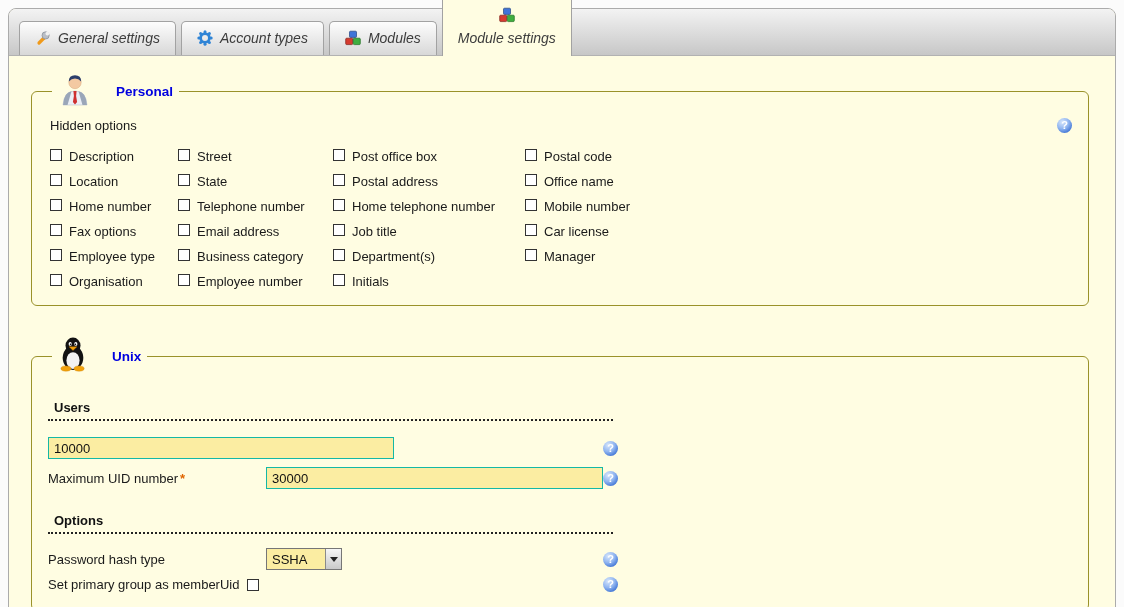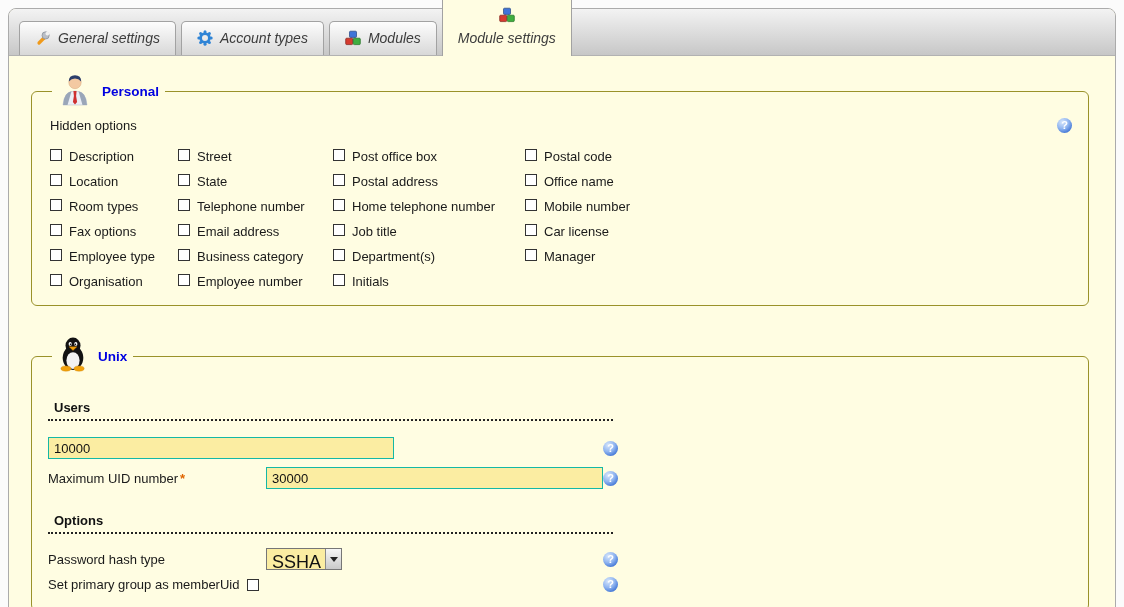--- a/index.html
+++ b/index.html
@@ -46,21 +46,21 @@
   .tab-icon { width:16px; height:16px; flex:none; display:inline-block; }
   
   .content { padding:16px 26px 0 22px; }
   fieldset {
     border:1px solid #9a922a; border-radius:6px;
     margin:0 0 30px 0;
     padding:4px 16px 16px 16px;
   }
   fieldset.unix-fs { padding-bottom:18px; min-height:250px; }
   legend {
-    display:flex; align-items:center; gap:10px;
+    display:flex; align-items:center; gap:24px;
     padding:0 6px; margin-left:4px;
   }
   .section-title { color:#0000E0; font-weight:bold; font-size:13.5px; }
   .section-icon { display:inline-block; }
   
   .hidden-options-row {
     display:flex; align-items:center; gap:8px;
     margin:4px 0 16px 2px;
     font-size:13px; color:#1a1a1a;
   }
@@ -103,21 +103,21 @@
     font-family:"Liberation Sans", sans-serif;
     font-size:13px; color:#111;
     padding:1px 5px;
   }
   .select-box {
     display:inline-flex; align-items:stretch;
     width:76px; height:22px;
     border:1px solid #767676;
     background:#FBEDA2;
   }
-  .select-text { flex:1; font-size:18px; color:#111; padding:3px 0 0 5px; }
+  .select-text { flex:1; font-size:13px; color:#111; padding:3px 0 0 5px; }
   .select-btn {
     width:16px; flex:none;
     background:linear-gradient(#f6f6f6, #c9c9c9);
     border-left:1px solid #8a8a8a;
     display:flex; align-items:center; justify-content:center;
   }
   .select-btn .arrow {
     width:0; height:0;
     border-left:4px solid transparent;
     border-right:4px solid transparent;
@@ -245,21 +245,21 @@
           <div class="cb-item">
             <span class="checkbox"></span>
             <span>Postal address</span>
           </div>
           <div class="cb-item">
             <span class="checkbox"></span>
             <span>Office name</span>
           </div>
           <div class="cb-item">
             <span class="checkbox"></span>
-            <span>Room types</span>
+            <span>Home number</span>
           </div>
           <div class="cb-item">
             <span class="checkbox"></span>
             <span>Telephone number</span>
           </div>
           <div class="cb-item">
             <span class="checkbox"></span>
             <span>Home telephone number</span>
           </div>
           <div class="cb-item">

